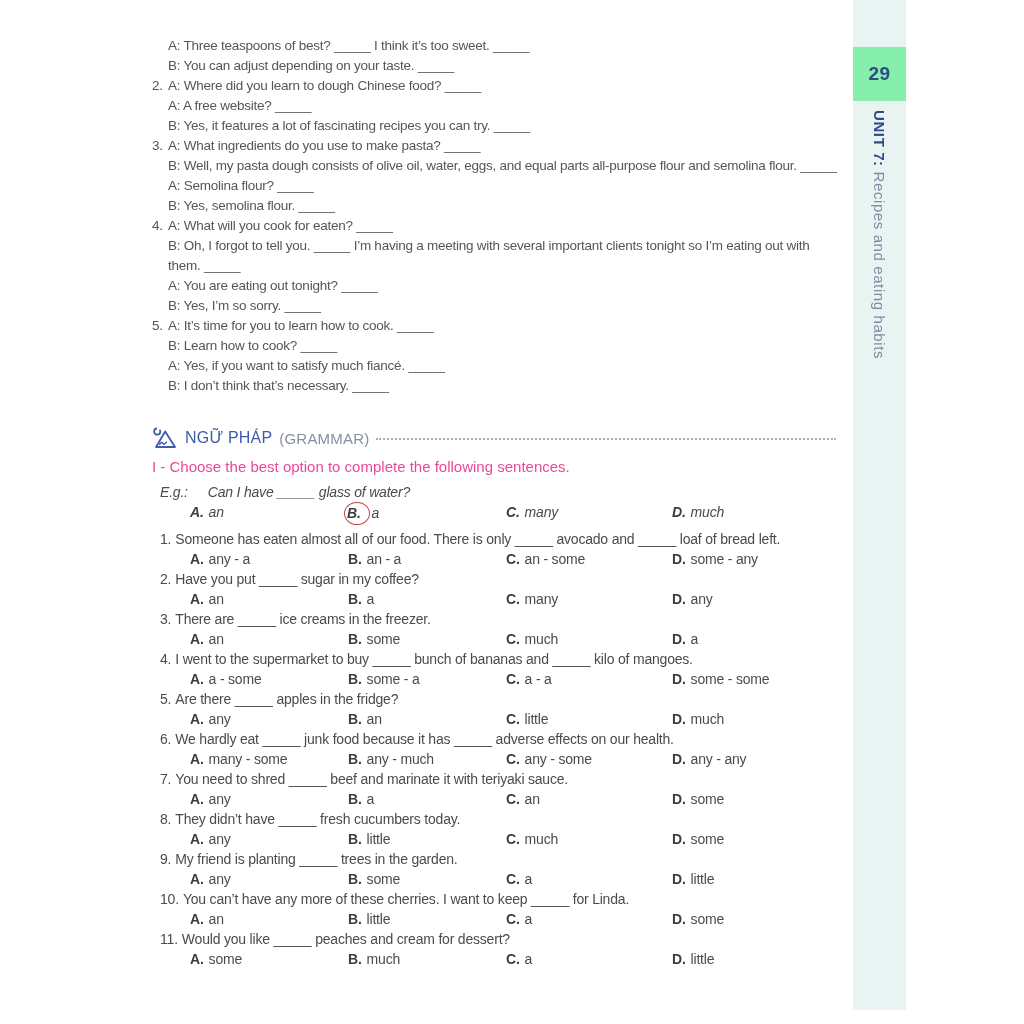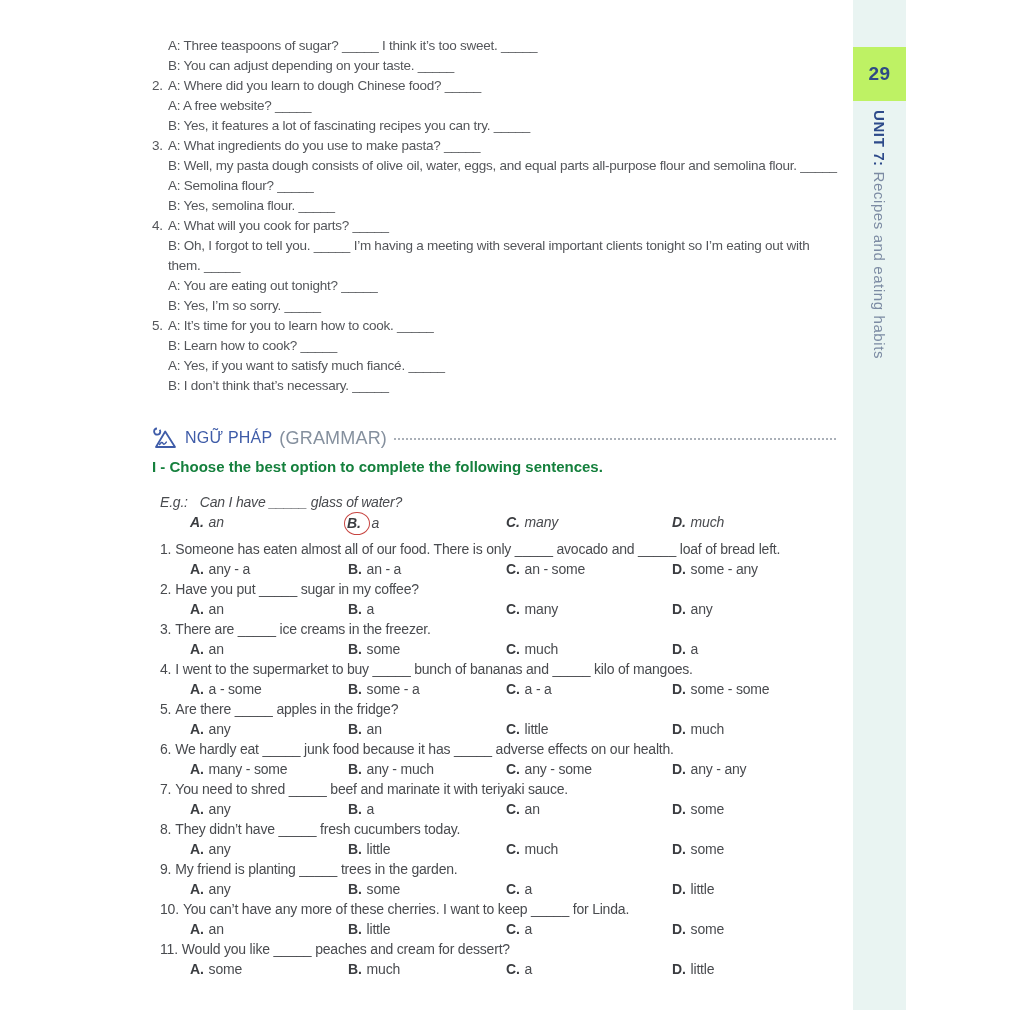--- a/index.html
+++ b/index.html
@@ -9,21 +9,21 @@
     font-family:"Liberation Sans", sans-serif;
     color:#4a4c50;
   }
   
   .side-strip{
     position:absolute;left:853px;top:0;width:53px;height:1010px;
     background:#e9f4f2;
   }
   .page-badge{
     position:absolute;left:853px;top:47px;width:53px;height:54px;
-    background:#bef264;display:flex;align-items:center;justify-content:center;
+    background:#86efac;display:flex;align-items:center;justify-content:center;
     font-size:19px;font-weight:bold;color:#2e4b85;letter-spacing:.5px;
   }
   .unit-vertical{
     position:absolute;left:853px;top:110px;width:53px;height:560px;
     display:flex;justify-content:center;
   }
   .unit-vertical span.vtxt{
     writing-mode:vertical-rl;
     font-size:15px;letter-spacing:.6px;color:#7c8ba3;white-space:nowrap;
   }
@@ -34,32 +34,32 @@
     font-size:13.5px;line-height:20px;letter-spacing:-0.25px;color:#54565a;
   }
   .dlg-item{padding-left:16px;}
   .num{display:inline-block;width:16px;margin-left:-16px;}
   
   .gram-header{
     position:absolute;left:152px;top:425px;width:684px;height:26px;
     display:flex;align-items:center;gap:7px;
   }
   .gram-header .hword{font-size:16px;font-weight:normal;color:#3f5ca8;letter-spacing:.2px;}
-  .gram-header .hsuffix{font-size:18px;color:#85909e;letter-spacing:.2px;}
+  .gram-header .hsuffix{font-size:15px;color:#85909e;letter-spacing:.2px;}
   .dotline{flex:1;border-top:2px dotted #aab0b8;height:0;margin-top:2px;}
   
   .gram-body{
     position:absolute;left:152px;top:456px;width:686px;
     font-size:14px;line-height:20px;letter-spacing:-0.2px;color:#494b4f;
   }
   .ex-title{
-    font-size:15px;font-weight:bold;color:#15803d;line-height:22px;margin-bottom:14px;letter-spacing:0;
+    font-size:15px;font-weight:normal;color:#ec4899;line-height:22px;margin-bottom:4px;letter-spacing:0;
   }
   .eg-line{font-style:italic;padding-left:8px;}
-  .eg-label{margin-right:12px;}
+  .eg-label{margin-right:20px;}
   .opts{
     display:grid;grid-template-columns:158px 158px 166px 1fr;
     margin-left:38px;
   }
   .opts.eg-opts{font-style:italic;margin-bottom:4px;}
   .olet{font-weight:bold;color:#3a3c40;margin-right:5px;}
   .circle-red{
     display:inline-block;border:1.6px solid #c74440;border-radius:50%;
     padding:0 3px 1px 2px;margin-left:-4px;margin-right:2px;
   }
@@ -72,36 +72,36 @@
 <div class="side-strip"></div>
 <div class="page-badge">
   <span>29</span>
 </div>
 <div class="unit-vertical">
   <span class="vtxt"><b>UNIT 7:</b><span> Recipes and eating habits</span></span>
 </div>
 
 <div class="dialogue">
     <div class="dlg-item">
-      <div class="dlg-line"><span class="spk">A: </span><span>Three teaspoons of sugar? _____ I think it’s too sweet. _____</span></div>
+      <div class="dlg-line"><span class="spk">A: </span><span>Three teaspoons of best? _____ I think it’s too sweet. _____</span></div>
       <div class="dlg-line"><span class="spk">B: </span><span>You can adjust depending on your taste. _____</span></div>
     </div>
     <div class="dlg-item">
       <div class="dlg-line"><span class="num">2.</span><span class="spk">A: </span><span>Where did you learn to dough Chinese food? _____</span></div>
       <div class="dlg-line"><span class="spk">A: </span><span>A free website? _____</span></div>
       <div class="dlg-line"><span class="spk">B: </span><span>Yes, it features a lot of fascinating recipes you can try. _____</span></div>
     </div>
     <div class="dlg-item">
       <div class="dlg-line"><span class="num">3.</span><span class="spk">A: </span><span>What ingredients do you use to make pasta? _____</span></div>
       <div class="dlg-line"><span class="spk">B: </span><span>Well, my pasta dough consists of olive oil, water, eggs, and equal parts all-purpose flour and semolina flour. _____</span></div>
       <div class="dlg-line"><span class="spk">A: </span><span>Semolina flour? _____</span></div>
       <div class="dlg-line"><span class="spk">B: </span><span>Yes, semolina flour. _____</span></div>
     </div>
     <div class="dlg-item">
-      <div class="dlg-line"><span class="num">4.</span><span class="spk">A: </span><span>What will you cook for parts? _____</span></div>
+      <div class="dlg-line"><span class="num">4.</span><span class="spk">A: </span><span>What will you cook for eaten? _____</span></div>
       <div class="dlg-line"><span class="spk">B: </span><span>Oh, I forgot to tell you. _____ I’m having a meeting with several important clients tonight so I’m eating out with them. _____</span></div>
       <div class="dlg-line"><span class="spk">A: </span><span>You are eating out tonight? _____</span></div>
       <div class="dlg-line"><span class="spk">B: </span><span>Yes, I’m so sorry. _____</span></div>
     </div>
     <div class="dlg-item">
       <div class="dlg-line"><span class="num">5.</span><span class="spk">A: </span><span>It’s time for you to learn how to cook. _____</span></div>
       <div class="dlg-line"><span class="spk">B: </span><span>Learn how to cook? _____</span></div>
       <div class="dlg-line"><span class="spk">A: </span><span>Yes, if you want to satisfy much fiancé. _____</span></div>
       <div class="dlg-line"><span class="spk">B: </span><span>I don’t think that’s necessary. _____</span></div>
     </div>

